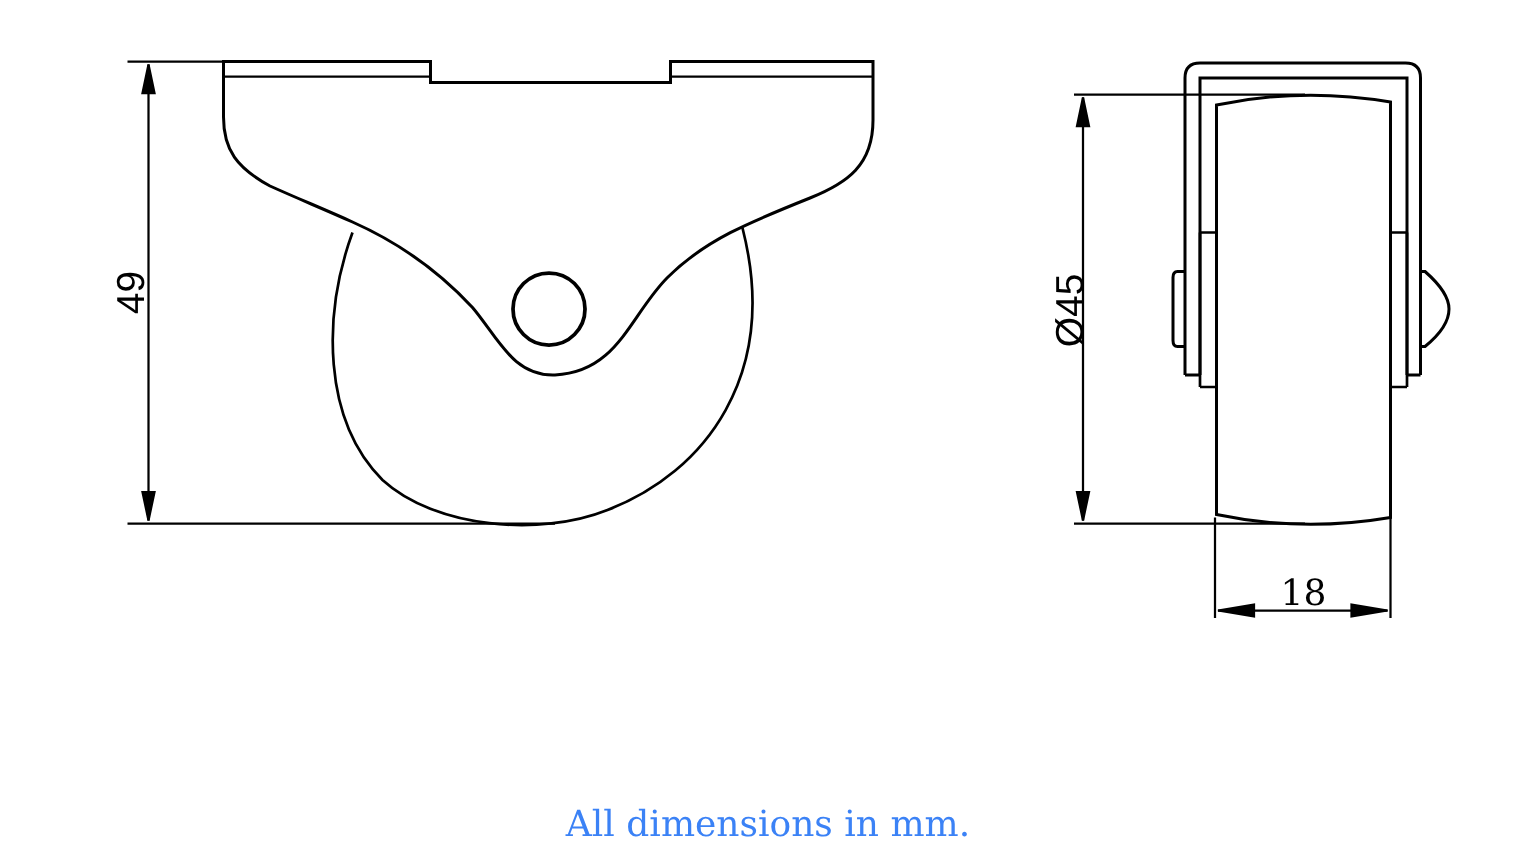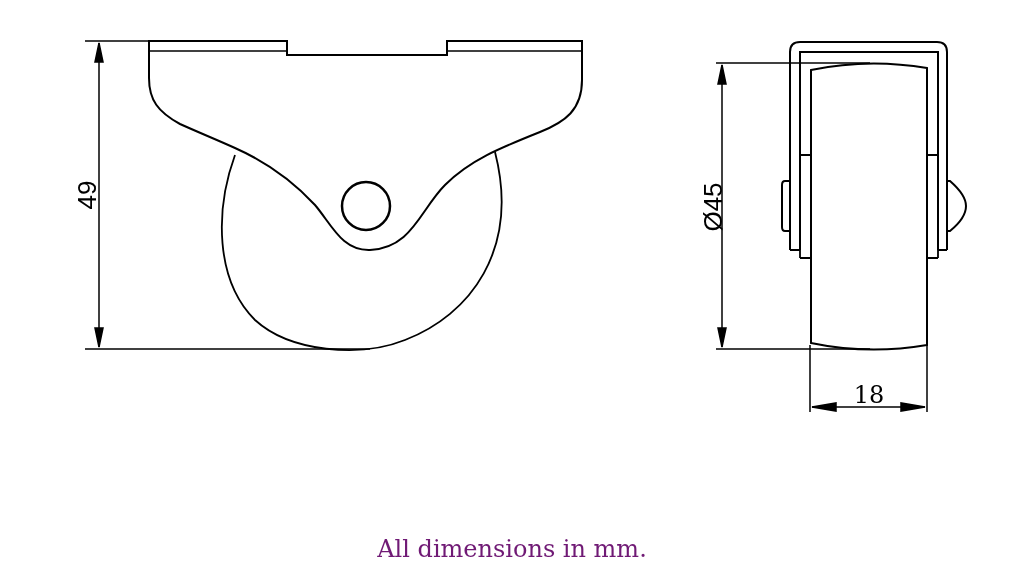--- a/index.html
+++ b/index.html
@@ -4,21 +4,21 @@
 <style>
   html, body { margin: 0; padding: 0; background: #ffffff; }
   body { width: 1024px; height: 567px; position: relative; overflow: hidden; }
   svg { position: absolute; left: 0; top: 0; }
   .dim-text { font-family: "Liberation Sans", "DejaVu Sans", sans-serif; font-size: 26px; fill: #000; }
   .dim-text-serif { font-family: "DejaVu Serif", "Liberation Serif", serif; font-size: 24px; fill: #000; }
   .caption {
     position: absolute; left: 0; width: 1024px; top: 535px;
     text-align: center;
     font-family: "DejaVu Serif", "Liberation Serif", serif;
-    font-size: 24px; color: #701a75;
+    font-size: 24px; color: #3b82f6;
   }
 </style>
 </head>
 <body>
 
 <svg width="1024" height="567" viewBox="0 0 1024 567">
 
   <g fill="none" stroke="#000" stroke-width="2">
 
     <path d="M149,41 L287,41 L287,55 L447,55 L447,41 L582,41 L582,80

